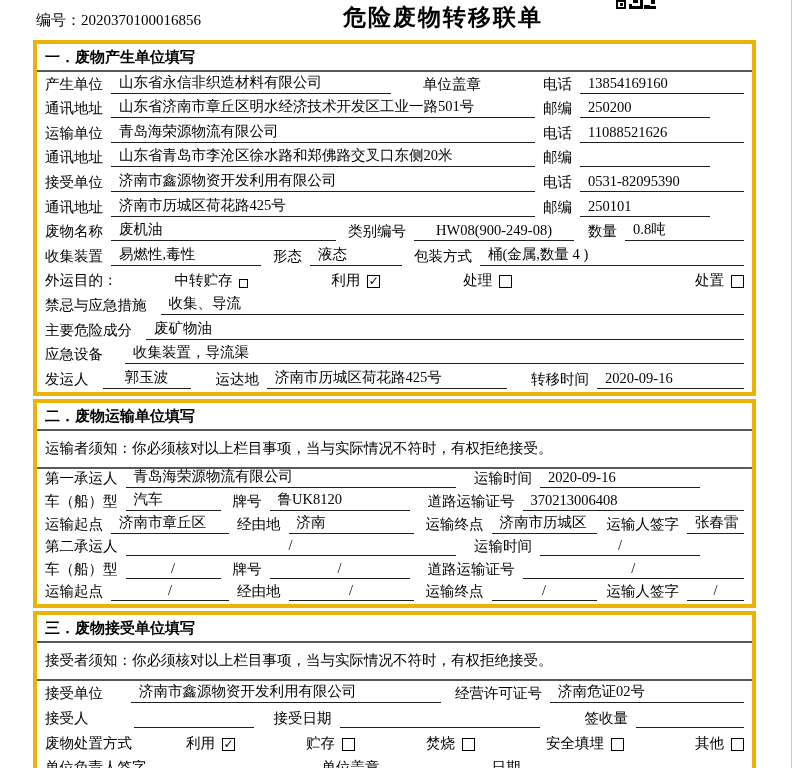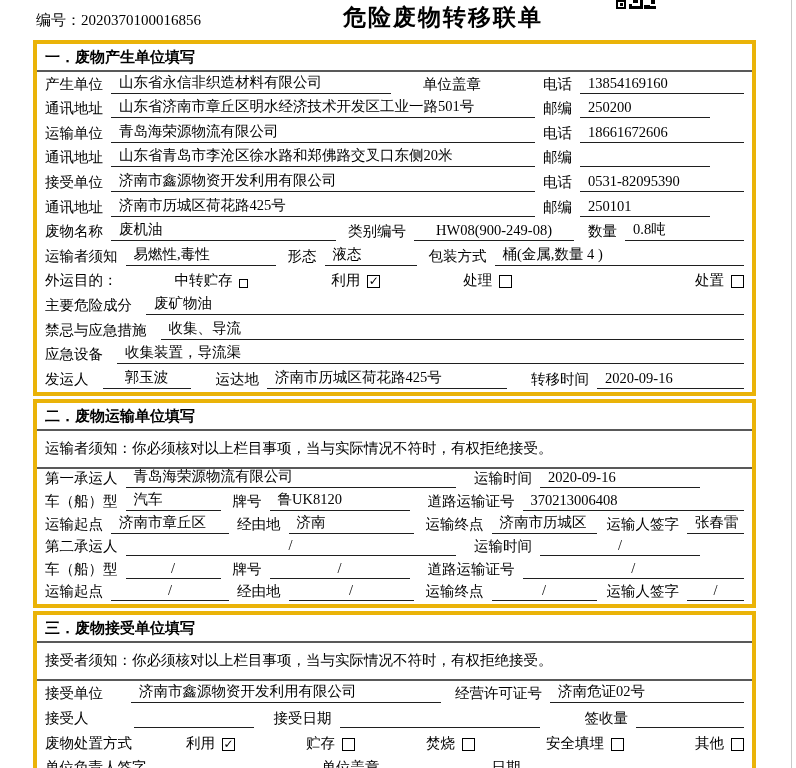--- a/index.html
+++ b/index.html
@@ -83,21 +83,21 @@
       <span class="lbl">通讯地址</span>
       <span class="ul" style="width:424px">山东省济南市章丘区明水经济技术开发区工业一路501号</span>
       <span class="lbl push">邮编</span>
       <span class="ul" style="width:130px;margin-right:34px">250200</span>
     </div>
 
     <div class="r">
       <span class="lbl">运输单位</span>
       <span class="ul" style="width:424px">青岛海荣源物流有限公司</span>
       <span class="lbl push">电话</span>
-      <span class="ul" style="width:164px">18661672606</span>
+      <span class="ul" style="width:164px">11088521626</span>
     </div>
 
     <div class="r">
       <span class="lbl">通讯地址</span>
       <span class="ul" style="width:424px">山东省青岛市李沧区徐水路和郑佛路交叉口东侧20米</span>
       <span class="lbl push">邮编</span>
       <span class="ul" style="width:130px;margin-right:34px"></span>
     </div>
 
     <div class="r">
@@ -117,21 +117,21 @@
     <div class="r">
       <span class="lbl">废物名称</span>
       <span class="ul" style="width:225px">废机油</span>
       <span class="lbl" style="margin-left:12px">类别编号</span>
       <span class="ul c" style="width:160px">HW08(900-249-08)</span>
       <span class="lbl" style="margin-left:14px">数量</span>
       <span class="ul grow">0.8吨</span>
     </div>
 
     <div class="r">
-      <span class="lbl">运输者须知</span>
+      <span class="lbl">收集装置</span>
       <span class="ul" style="width:150px">易燃性,毒性</span>
       <span class="lbl" style="margin-left:12px">形态</span>
       <span class="ul" style="width:92px">液态</span>
       <span class="lbl" style="margin-left:12px">包装方式</span>
       <span class="ul grow">桶(金属,数量 4 )</span>
     </div>
 
     <div class="r">
       <span class="lbl">外运目的：</span>
       <span class="opt" style="margin-left:24px">
@@ -146,32 +146,32 @@
         <span class="opt-label">处理</span>
         <span class="cb"></span>
       </span>
       <span class="opt" style="margin-left:150px">
         <span class="opt-label">处置</span>
         <span class="cb"></span>
       </span>
     </div>
 
     <div class="r">
+      <span class="lbl">禁忌与应急措施</span>
+      <span class="ul grow" style="margin-left:14px">收集、导流</span>
+    </div>
+
+    <div class="r">
       <span class="lbl">主要危险成分</span>
       <span class="ul grow" style="margin-left:14px">废矿物油</span>
     </div>
 
     <div class="r">
-      <span class="lbl">禁忌与应急措施</span>
-      <span class="ul grow" style="margin-left:14px">收集、导流</span>
-    </div>
-
-    <div class="r">
       <span class="lbl">应急设备</span>
-      <span class="ul grow" style="margin-left:14px">收集装置，导流渠</span>
+      <span class="ul grow" style="margin-left:22px">收集装置，导流渠</span>
     </div>
 
     <div class="r">
       <span class="lbl">发运人</span>
       <span class="ul c" style="width:88px;margin-left:14px">郭玉波</span>
       <span class="lbl" style="margin-left:25px">运达地</span>
       <span class="ul" style="width:240px">济南市历城区荷花路425号</span>
       <span class="lbl" style="margin-left:24px">转移时间</span>
       <span class="ul grow">2020-09-16</span>
     </div>

